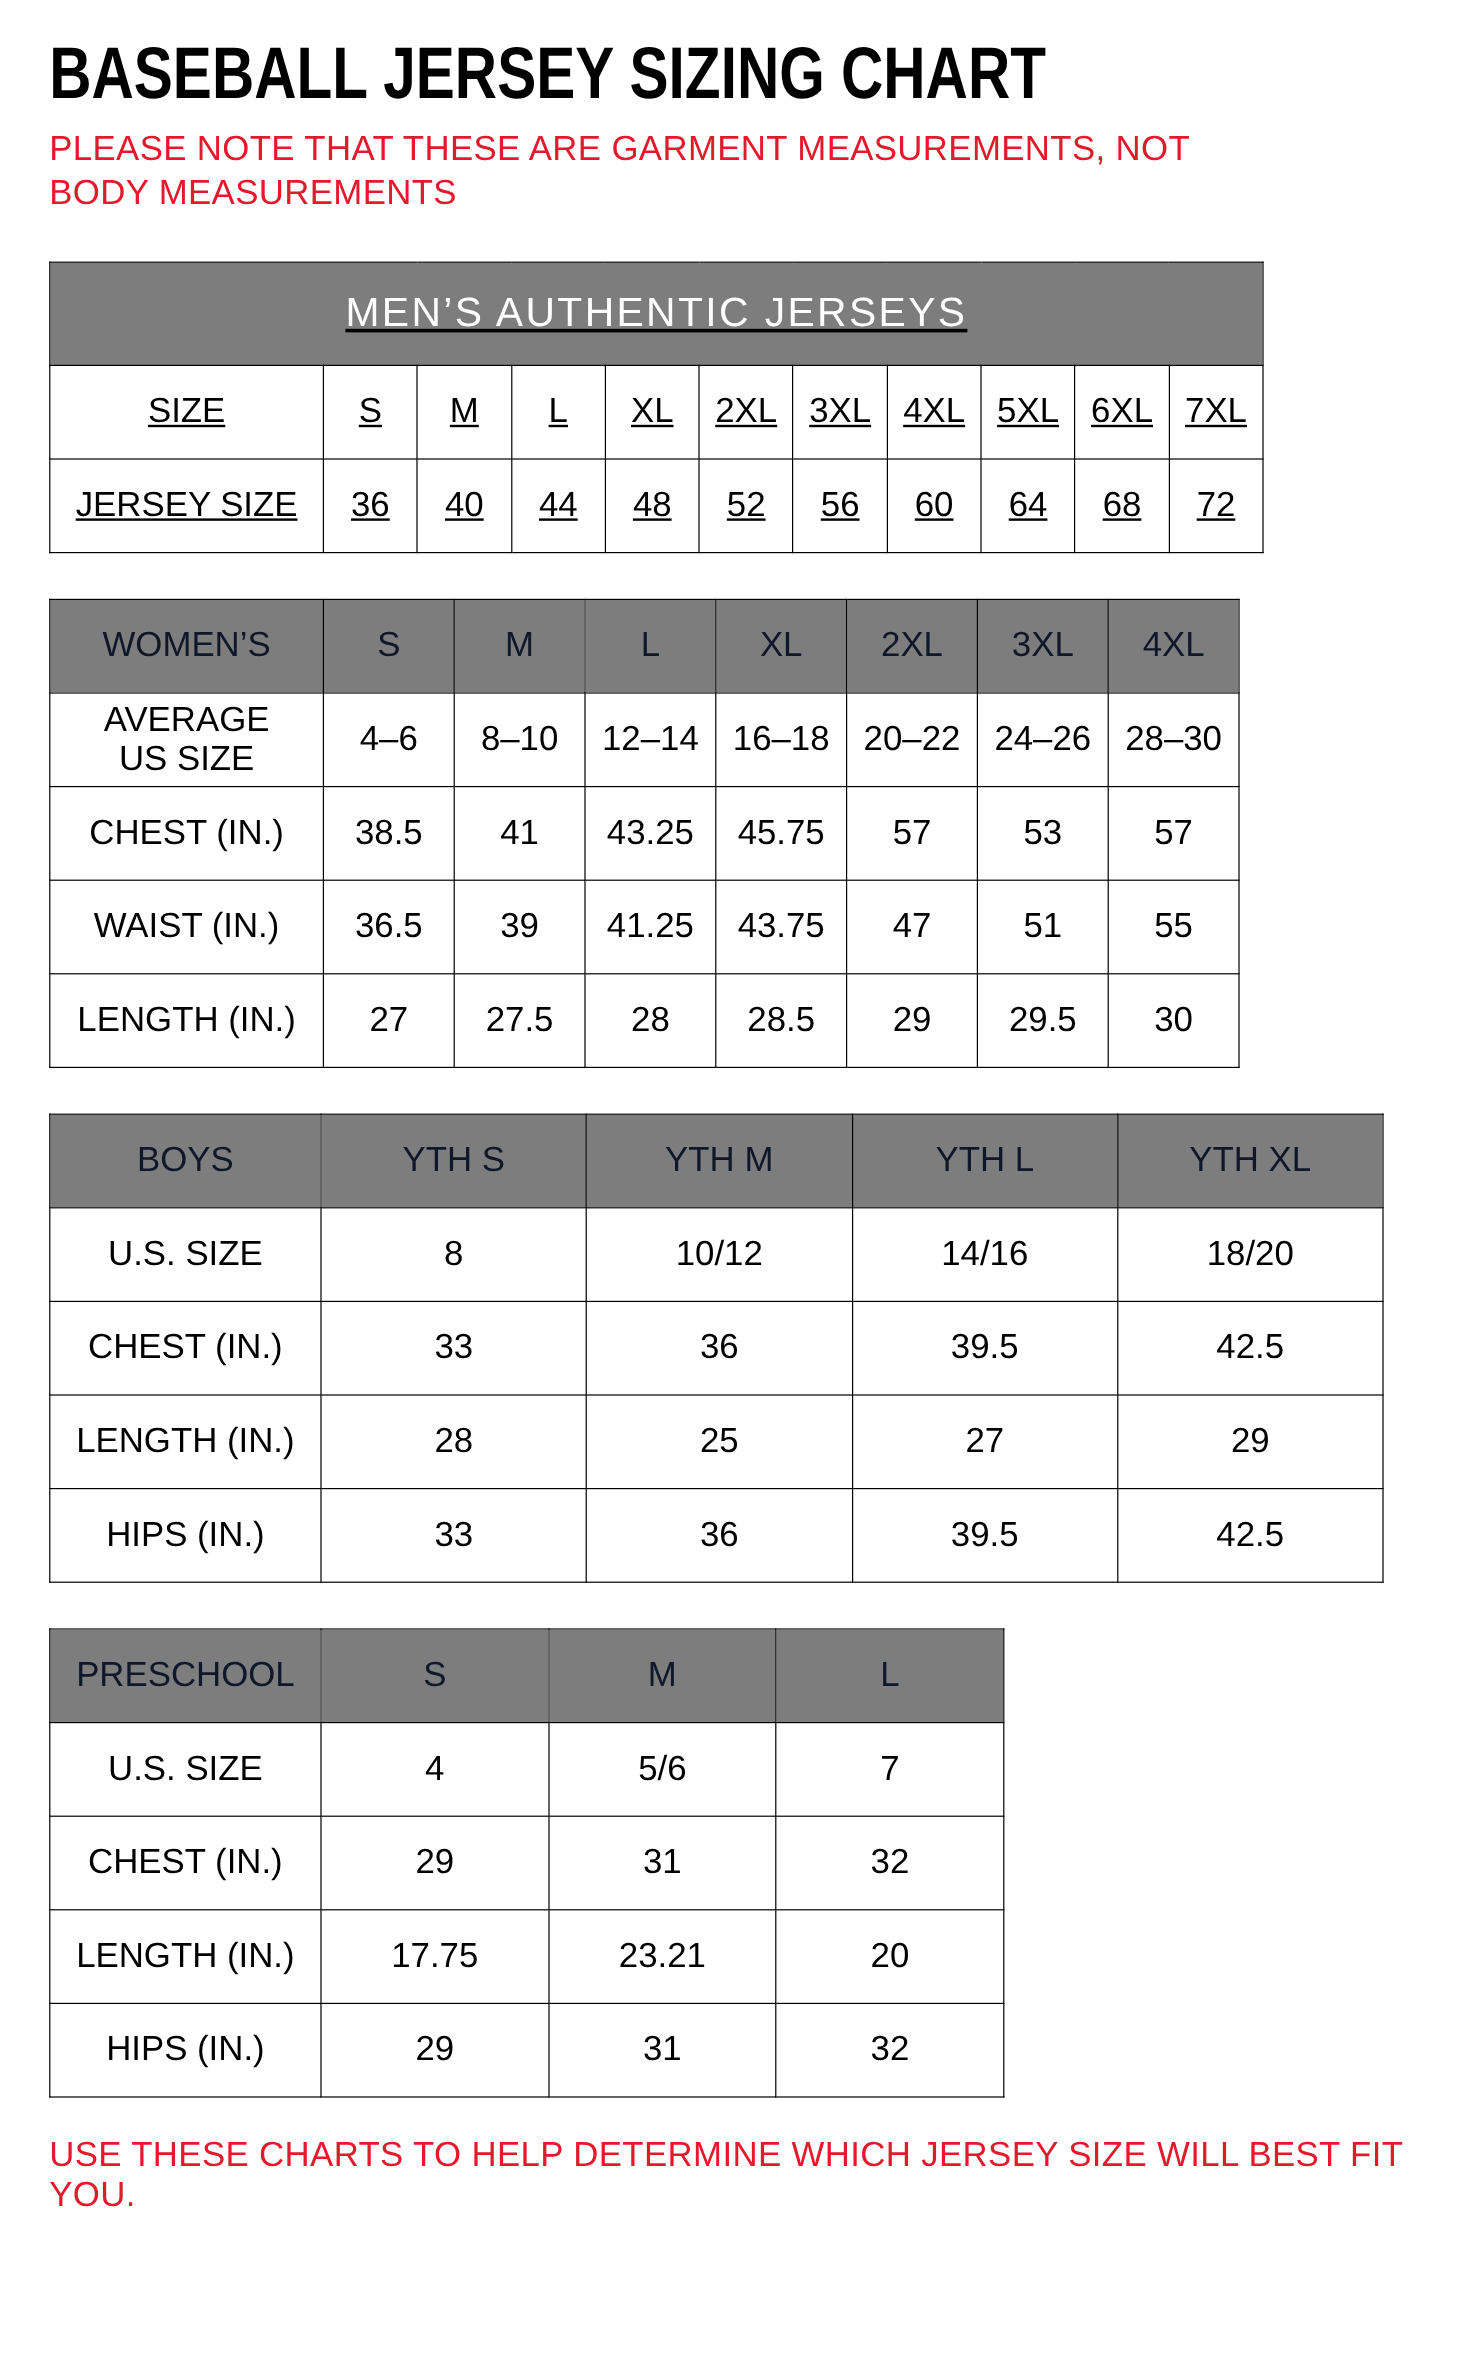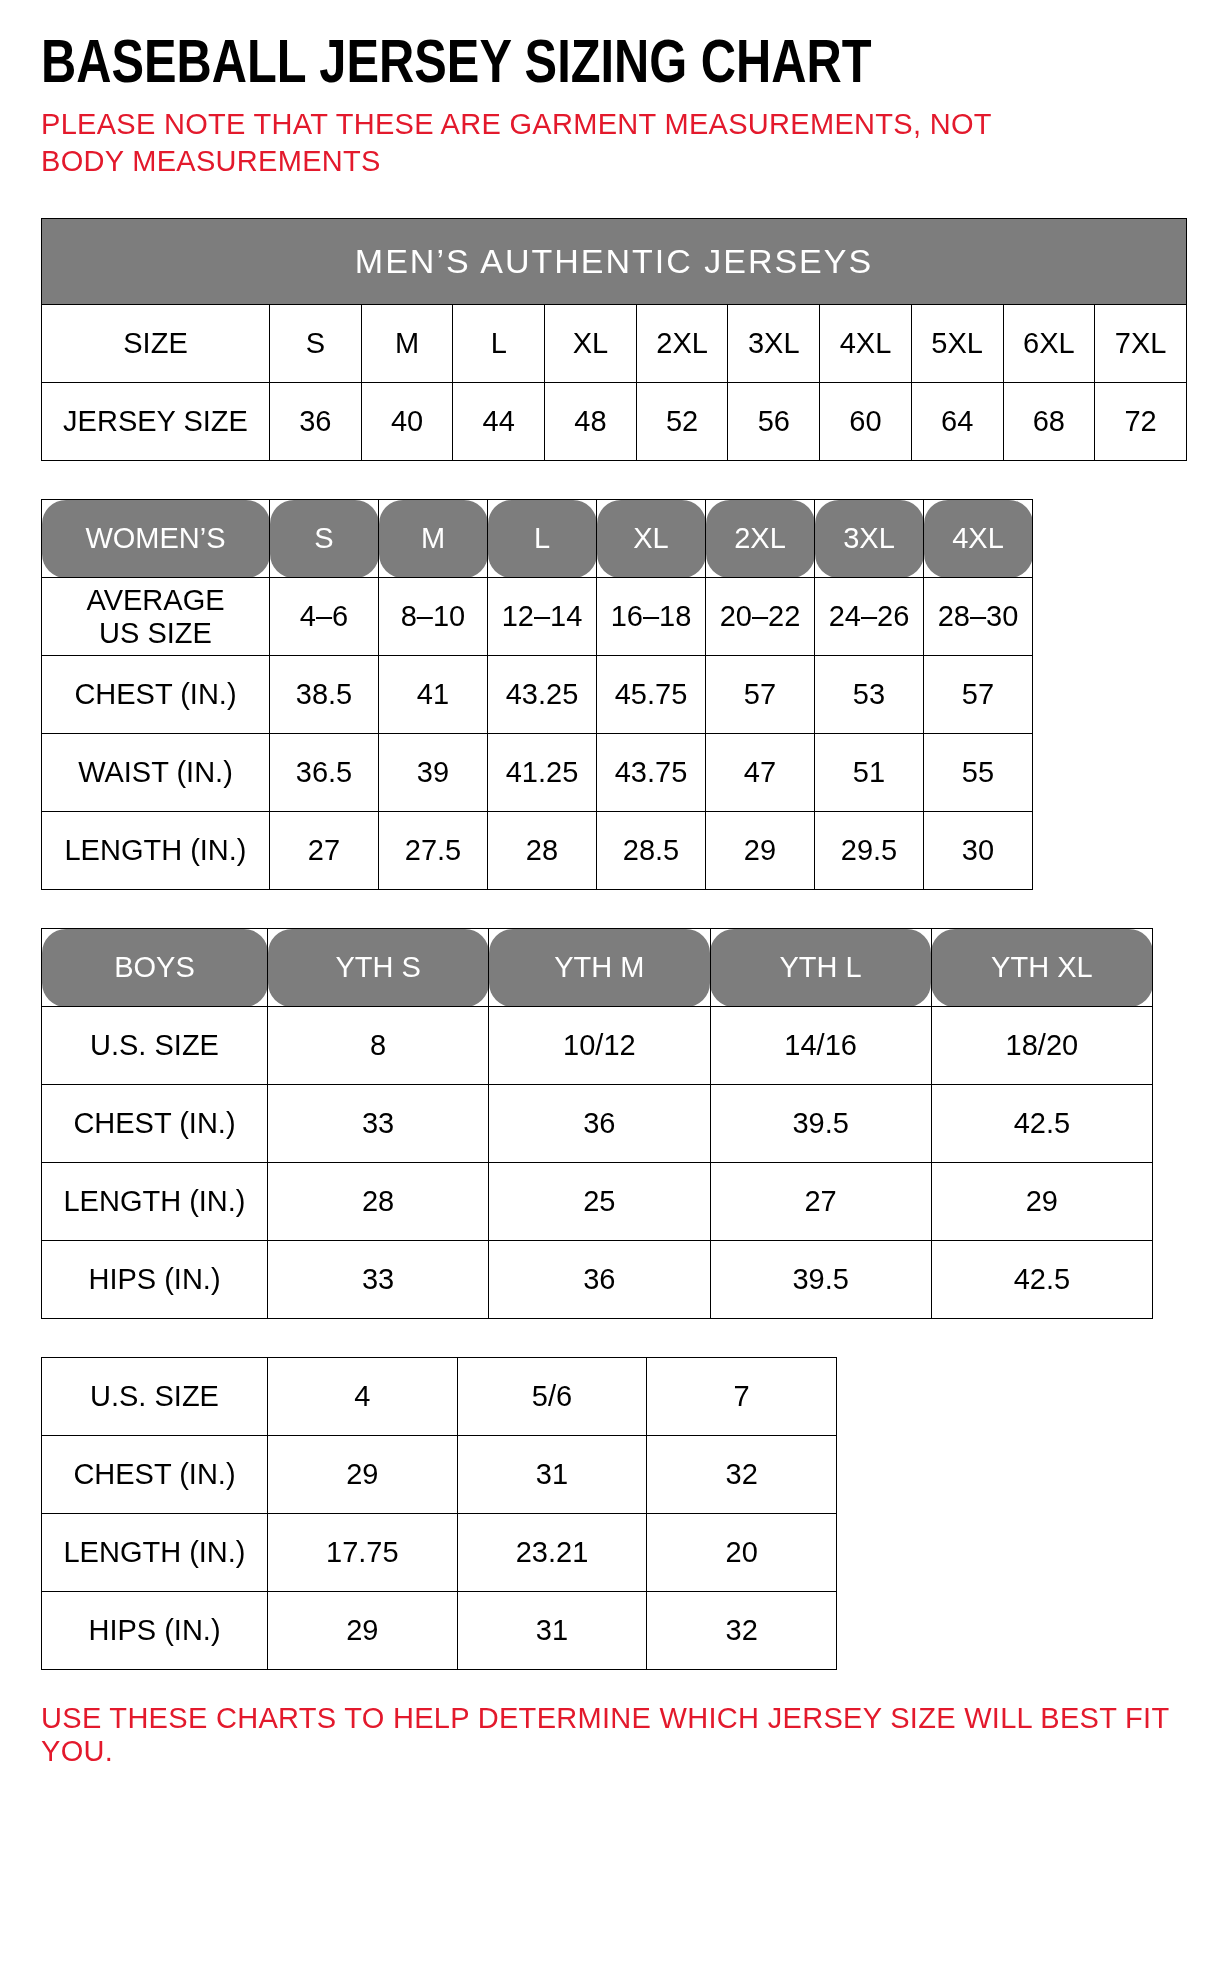--- a/index.html
+++ b/index.html
@@ -50,25 +50,24 @@
   }
   .sizing-table td.tbl-title {
     background: var(--gray);
     color: #fff;
     font-size: 34px;
     letter-spacing: 2px;
     height: 86px;
   }
   .sizing-table tr.gray-header td {
     background: var(--gray);
-    color: #ffffff;
-    border-radius: 24px;
-  }
-
-  .t-mens       { width: 1146px; }
+    color: #0f172a;
+  }
+
+  .t-mens       { width: 1012px; text-decoration: underline; }
   .t-womens     { width: 992px;  }
   .t-boys       { width: 1112px;  }
   .t-preschool  { width: 796px;  }
   .t-mens      col.c-label { width: 228px; }
   .t-womens    col.c-label { width: 228px; }
   .t-boys      col.c-label { width: 226px; }
   .t-preschool col.c-label { width: 226px; }
 
   .footer {
     color: var(--red);
@@ -228,20 +227,26 @@
           </tr>
         </tbody>
       </table>
 
     <table class="sizing-table t-preschool">
       <colgroup>
           <col class="c-label">
           <col span="3" class="c-data">
         </colgroup>
     <tbody>
+          <tr class="gray-header">
+            <td>PRESCHOOL</td>
+            <td>S</td>
+            <td>M</td>
+            <td>L</td>
+          </tr>
           <tr>
             <td>U.S. SIZE</td>
             <td>4</td>
             <td>5/6</td>
             <td>7</td>
           </tr>
           <tr>
             <td>CHEST (IN.)</td>
             <td>29</td>
             <td>31</td>

